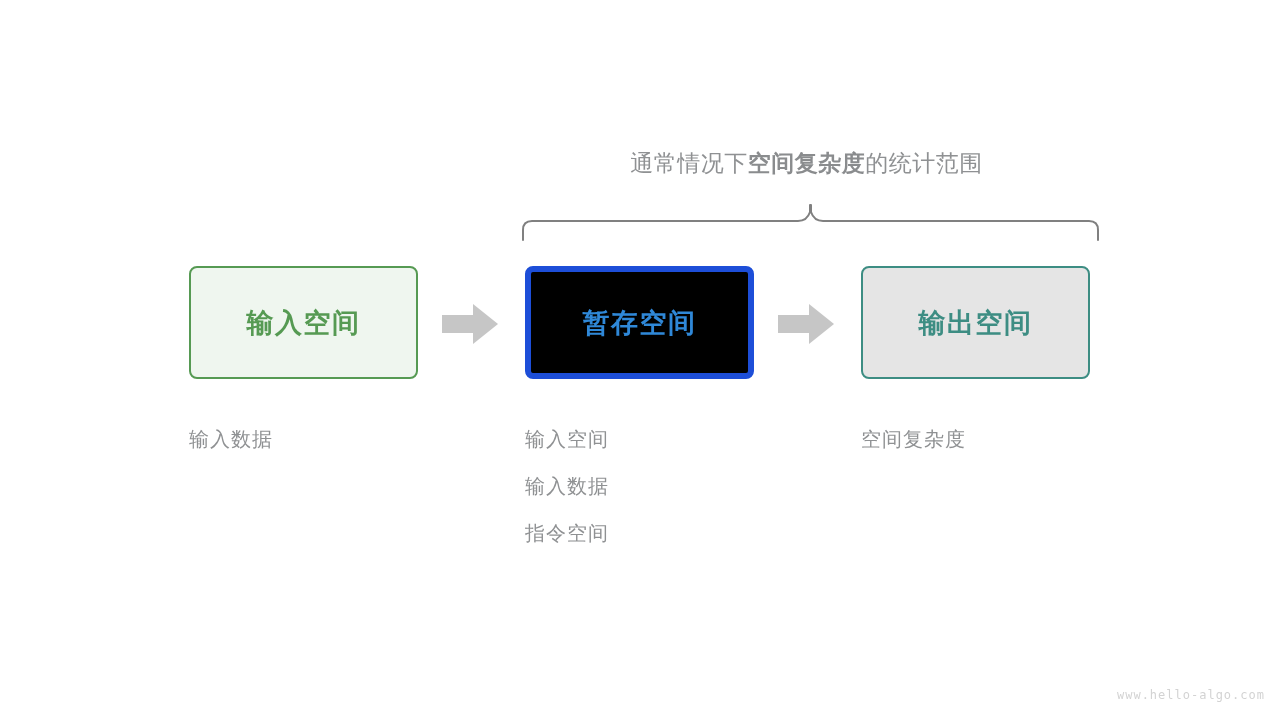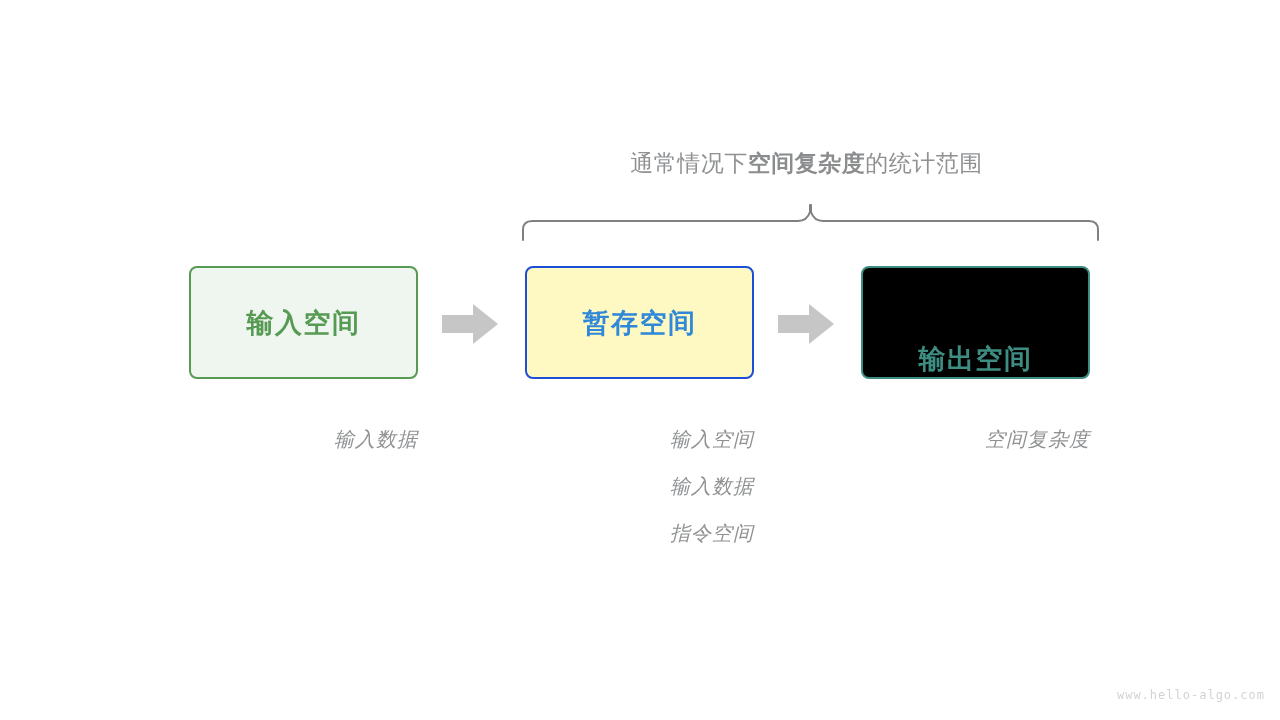--- a/index.html
+++ b/index.html
@@ -67,52 +67,50 @@
     letter-spacing: 1.5px;
   }
   .box-input {
     left: 189px;
     background: #eff6ef;
     border: 2px solid #569a53;
     color: #569a53;
   }
   .box-temp {
     left: 525px;
-    background: #fef9c3;
-    border: 2px solid #1d4ed8;
+    background: #000000;
+    border: 6px solid #1d4ed8;
     color: #2f88d8;
   }
   .box-output {
     left: 861px;
-    background: #000000;
+    background: #e5e5e5;
     border: 2px solid #3d8d83;
     color: #3d8d83;
-    align-items: flex-end;
   }
 
   
   .arrow {
     position: absolute;
     top: 302px;
     width: 60px;
     height: 44px;
   }
   .arrow-1 { left: 440px; }
   .arrow-2 { left: 776px; }
 
   
   .caption {
     position: absolute;
     width: 229px;
-    text-align: right;
+    text-align: left;
     font-size: 20px;
     line-height: 47px;
     color: #8f9193;
     letter-spacing: 1px;
-    font-style: italic;
   }
   .caption-input  { left: 189px; top: 416px; }
   .caption-temp   { left: 525px; top: 416px; }
   .caption-output { left: 861px; top: 416px; }
   .caption .line { display: block; }
 
   
   .watermark {
     position: absolute;
     right: 28px;

